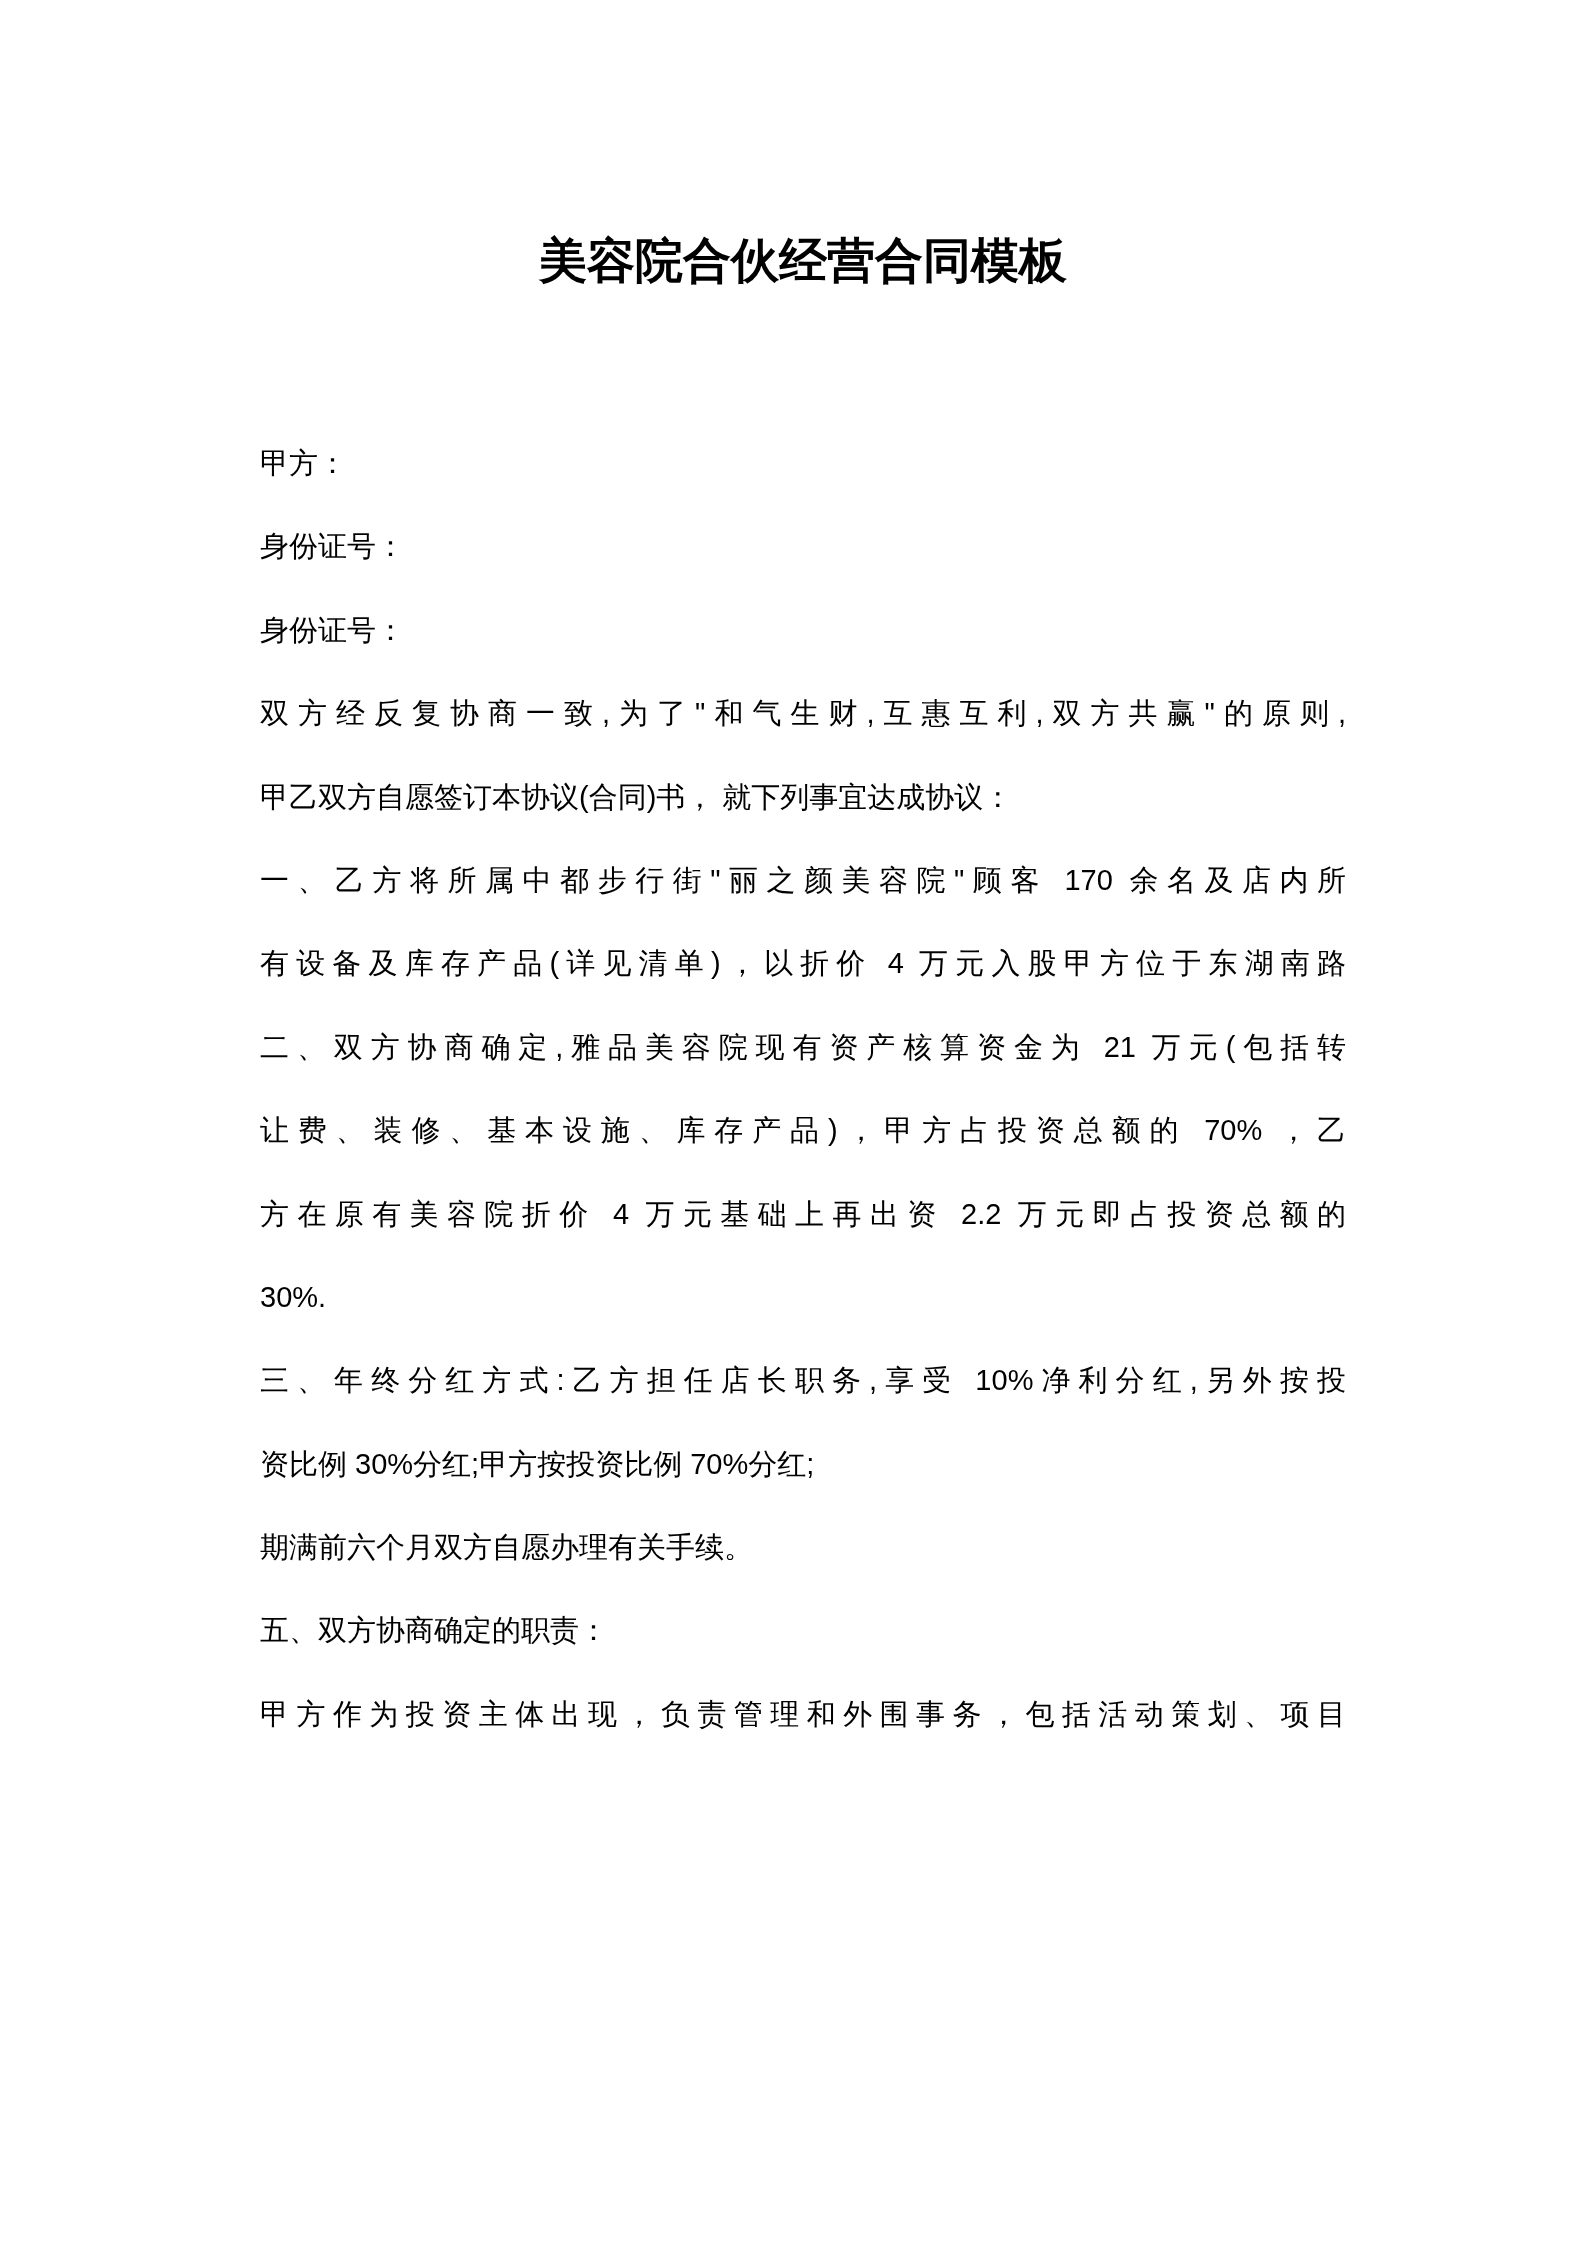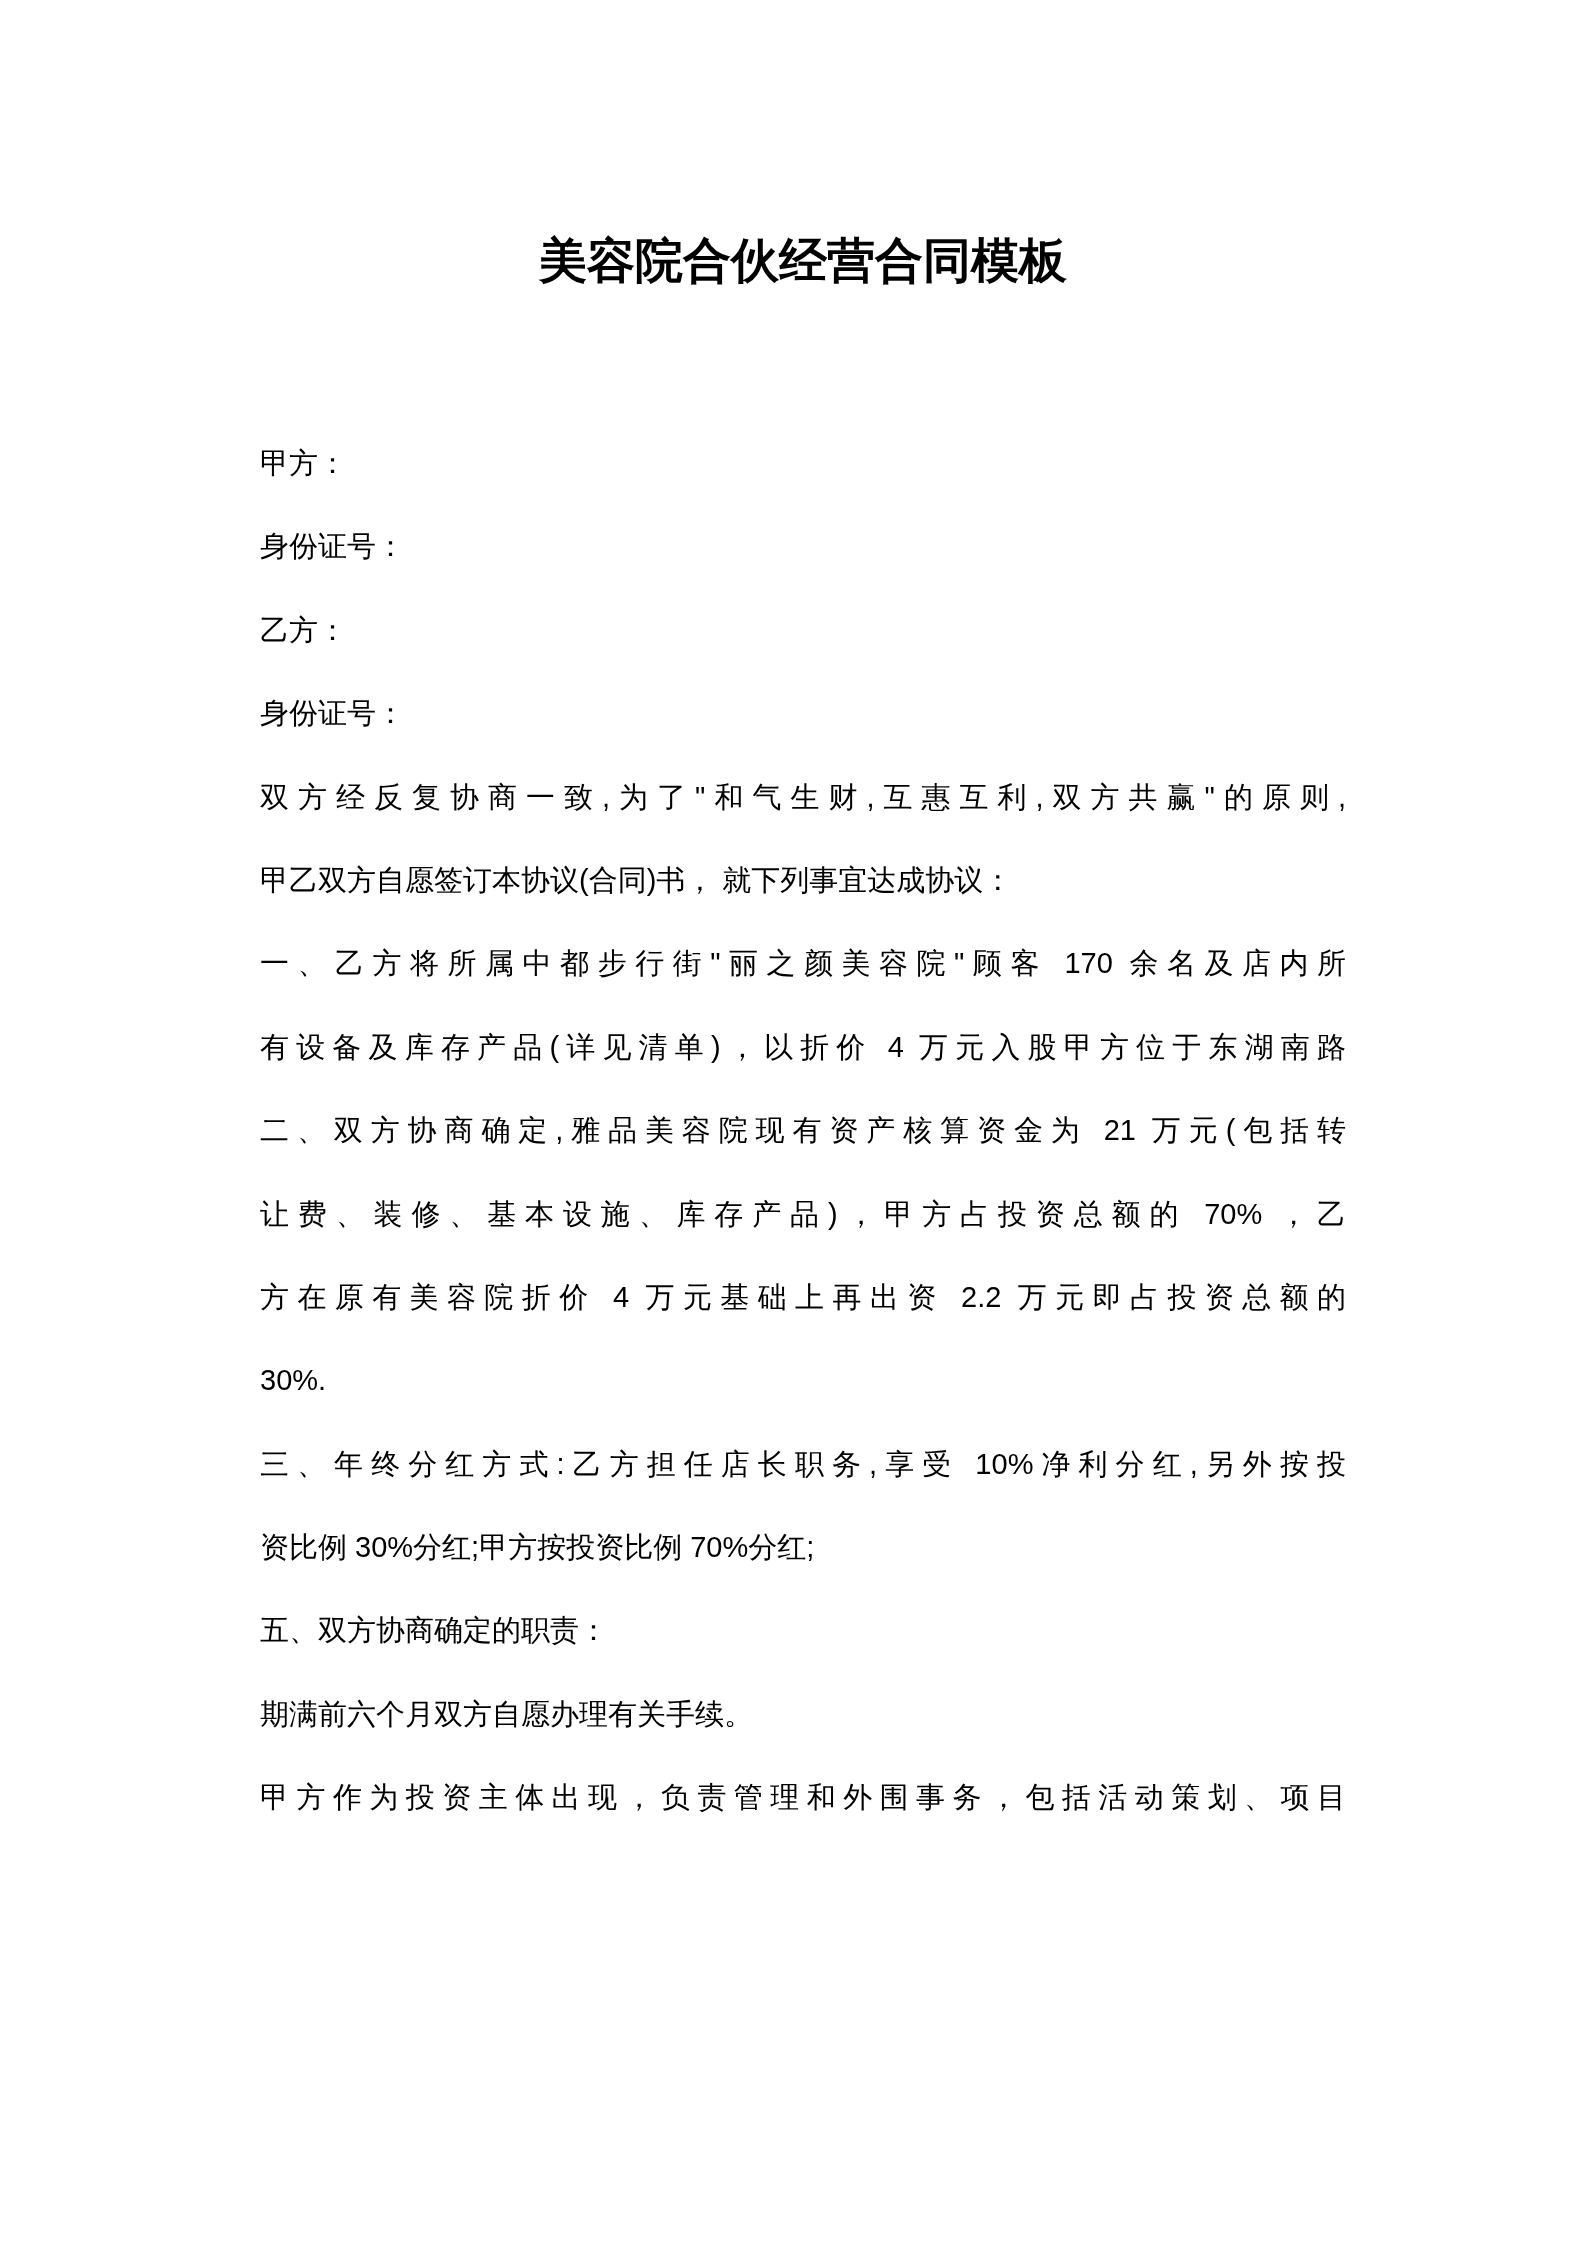--- a/index.html
+++ b/index.html
@@ -39,30 +39,29 @@
 </head>
 <body>
 
 <div class="page">
 
   <h1 class="doc-title">美容院合伙经营合同模板</h1>
 
   <div class="doc-body">
     <div class="line">甲方：</div>
     <div class="line">身份证号：</div>
-    <div class="line">乙方：</div>
     <div class="line">身份证号：</div>
     <div class="line fill">双方经反复协商一致,为了"和气生财,互惠互利,双方共赢"的原则,</div>
     <div class="line">甲乙双方自愿签订本协议(合同)书， 就下列事宜达成协议：</div>
     <div class="line fill">一、乙方将所属中都步行街"丽之颜美容院"顾客 170 余名及店内所</div>
     <div class="line fill">有设备及库存产品(详见清单)，以折价 4 万元入股甲方位于东湖南路</div>
     <div class="line fill">二、双方协商确定,雅品美容院现有资产核算资金为 21 万元(包括转</div>
     <div class="line fill">让费、装修、基本设施、库存产品)，甲方占投资总额的 70% ，乙</div>
     <div class="line fill">方在原有美容院折价 4 万元基础上再出资 2.2 万元即占投资总额的</div>
     <div class="line">30%.</div>
     <div class="line fill">三、年终分红方式:乙方担任店长职务,享受 10%净利分红,另外按投</div>
     <div class="line">资比例 30%分红;甲方按投资比例 70%分红;</div>
+    <div class="line">期满前六个月双方自愿办理有关手续。</div>
     <div class="line">五、双方协商确定的职责：</div>
-    <div class="line">期满前六个月双方自愿办理有关手续。</div>
     <div class="line fill">甲方作为投资主体出现，负责管理和外围事务，包括活动策划、项目</div>
   </div>
 
 </div>
 
 </body></html>

